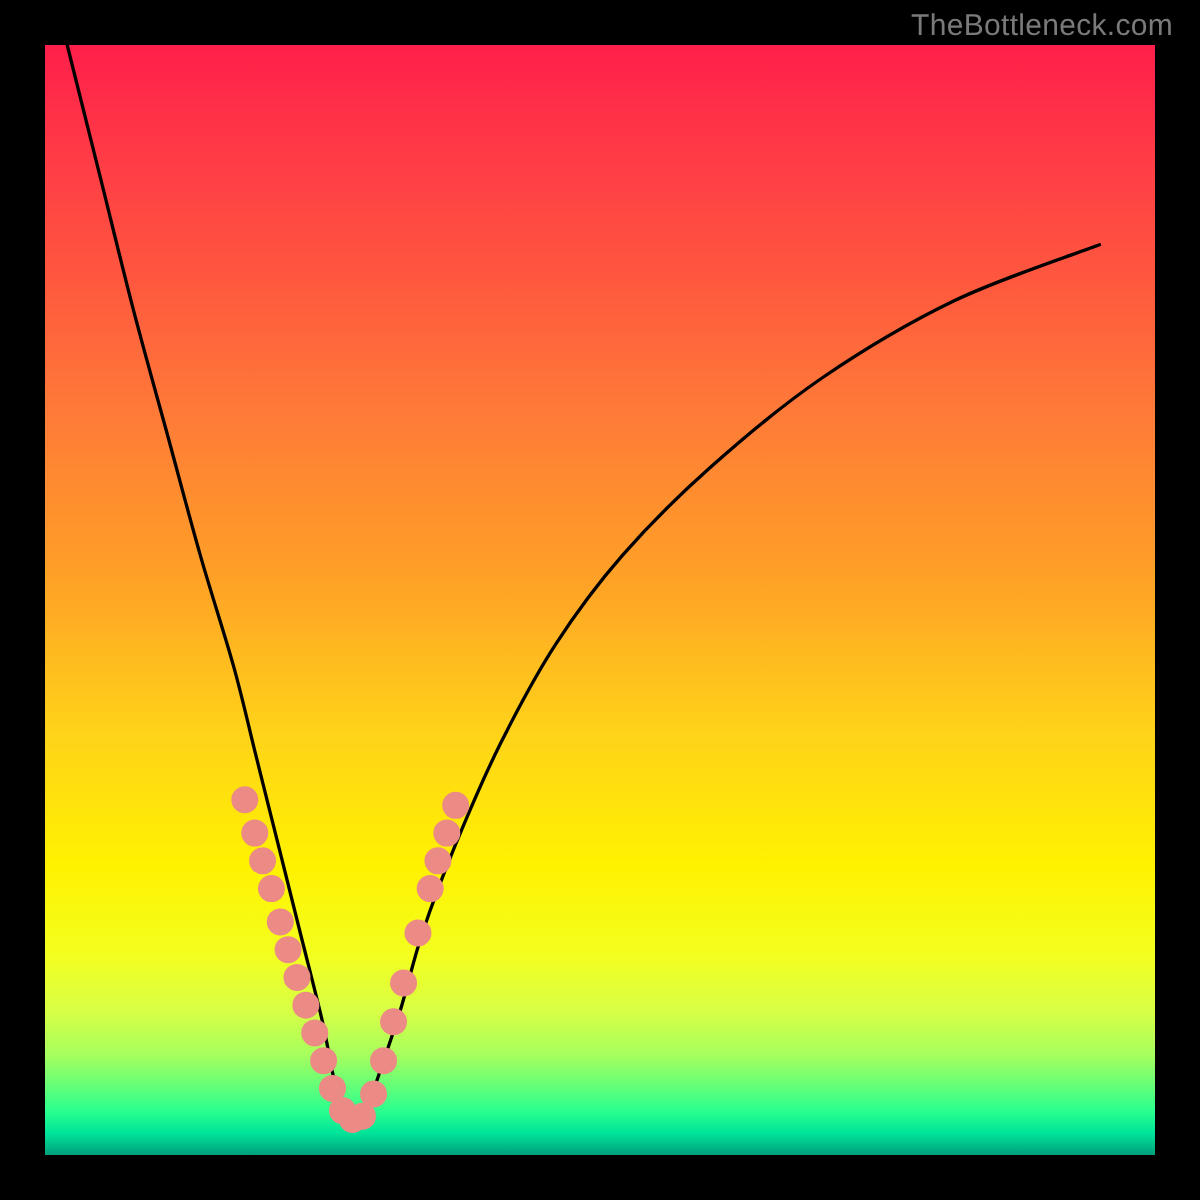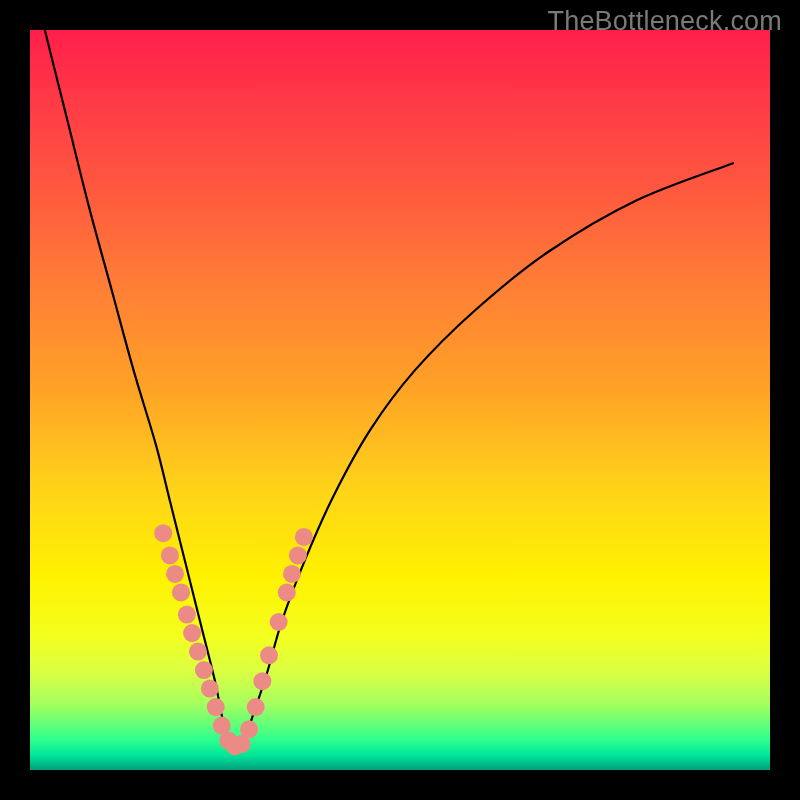--- a/index.html
+++ b/index.html
@@ -39,21 +39,21 @@
       #5fff7a 94%,
       #2bff8e 96%,
       #00e59a 98%,
       #009f7c 100%);
   }
   .watermark {
     position: absolute;
     top: 6px;
     right: 18px;
     color: #7a7a7a;
-    font-size: 27px;
+    font-size: 20px;
     font-weight: 400;
     letter-spacing: 0.2px;
     user-select: none;
   }
   svg.curve {
     position: absolute;
     left: 0;
     top: 0;
     width: 740px;
     height: 740px;

